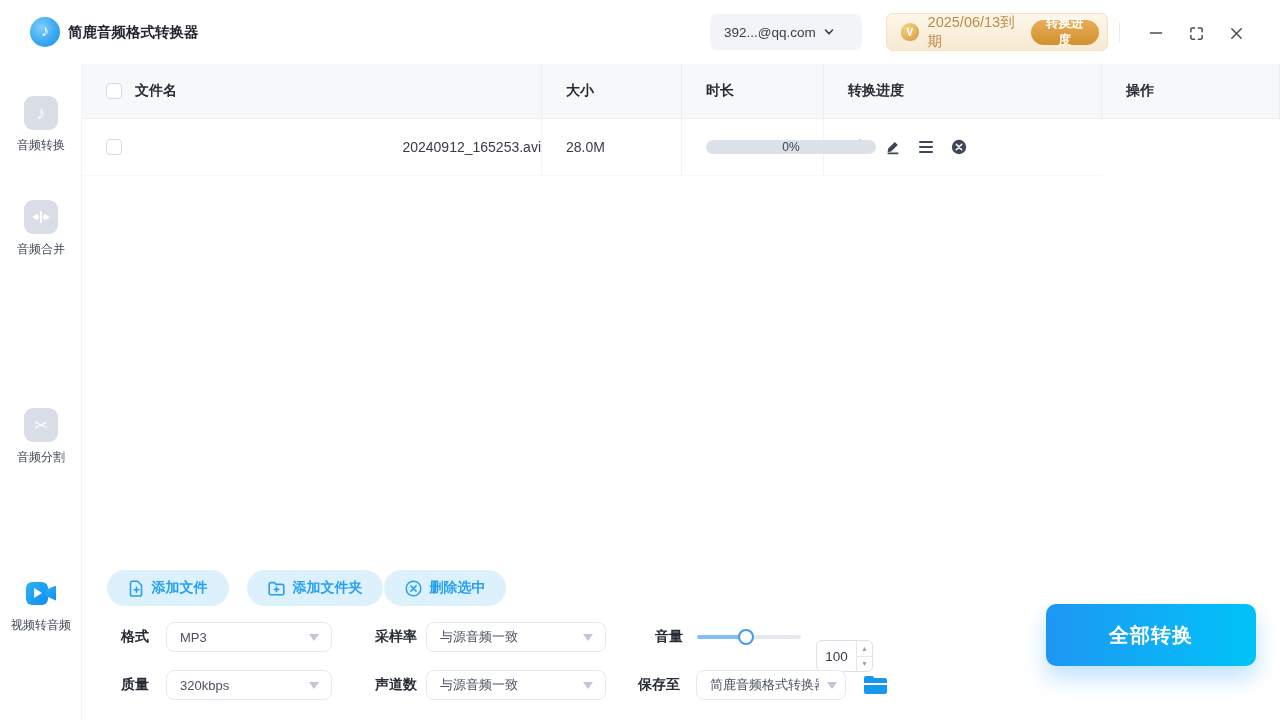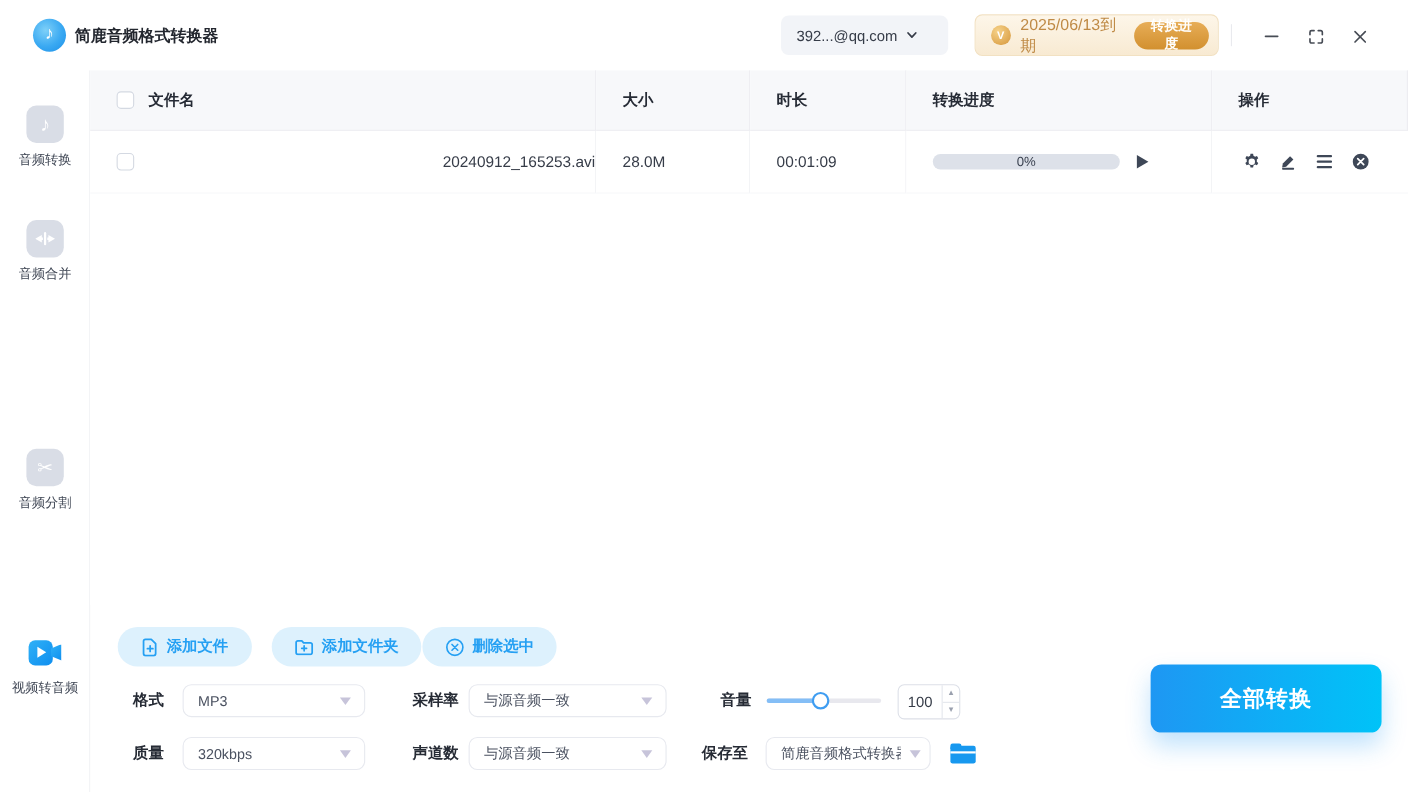--- a/index.html
+++ b/index.html
@@ -115,21 +115,21 @@
   .dd-caret { width:0; height:0; border-left:5px solid transparent; border-right:5px solid transparent;
     border-top:7px solid #c7c4da; margin-left:auto; }
   .dd-caret.inline { margin-left:8px; }
   .row1 { top:622px; } .row2 { top:670px; }
 
   .slider { position:absolute; left:697px; top:635px; width:104px; height:4px; border-radius:2px; background:#e8e8ee; cursor:pointer; }
   .slider-fill { position:absolute; left:0; top:0; height:4px; width:47%; border-radius:2px; background:#84bef6; }
   .slider-handle { position:absolute; top:-6px; left:calc(47% - 8px); width:16px; height:16px; border-radius:50%;
     background:#fff; border:2.5px solid #3f9df1; }
 
-  .numbox { position:absolute; left:816px; top:622px; width:57px; height:32px; border:1px solid #dde0e8; border-radius:6px;
+  .numbox { position:absolute; left:816px; top:640px; width:57px; height:32px; border:1px solid #dde0e8; border-radius:6px;
     background:#fff; display:flex; }
   .numval { flex:1; display:flex; align-items:center; justify-content:center; font-size:13.5px; color:#363c48; }
   .spin { width:16px; border-left:1px solid #e4e7ed; display:flex; flex-direction:column; }
   .spin div { flex:1; display:flex; align-items:center; justify-content:center; font-size:7px; color:#9aa0ae; cursor:pointer; }
   .spin div:first-child { border-bottom:1px solid #e4e7ed; }
 
   .folder-btn { position:absolute; left:864px; top:676px; width:23px; height:18px; cursor:pointer; }
   .folder-btn .tab { position:absolute; left:0; top:0; width:10px; height:5px; background:#1798ef; border-radius:2px 2px 0 0; }
   .folder-btn .body { position:absolute; left:0; top:2px; width:23px; height:16px; background:#1798ef; border-radius:2px; }
   .folder-btn .stripe { position:absolute; left:0; top:7px; width:23px; height:2px; background:#fff; }
@@ -237,21 +237,20 @@
     <div class="th">大小</div>
     <div class="th">时长</div>
     <div class="th">转换进度</div>
     <div class="th">操作</div>
 
     <div class="td">
       <span class="checkbox"></span>
       <span>20240912_165253.avi</span>
     </div>
     <div class="td">28.0M</div>
-    <div class="td">00:01:09</div>
     <div class="td">
       <div class="progress-wrap">
         <div class="progress">
           <div class="progress-fill" style="width:0%;"></div>
           <div class="progress-label">0%</div>
         </div>
         <svg width="13" height="14" viewBox="0 0 13 14" style="cursor:pointer;">
             <path d="M1.5.8 12 7 1.5 13.2z" fill="#3e4757"></path>
           </svg>
       </div>

